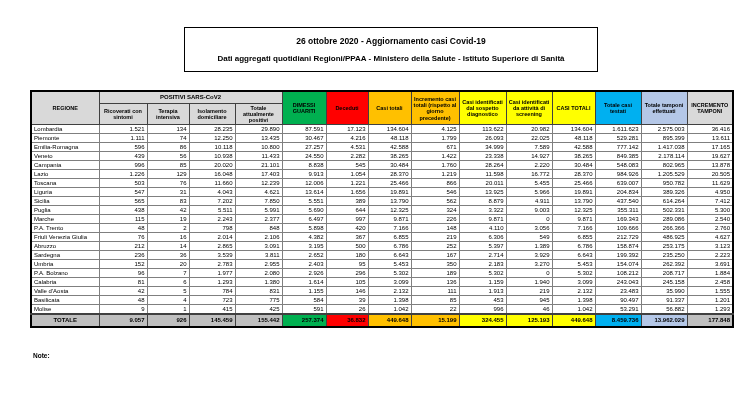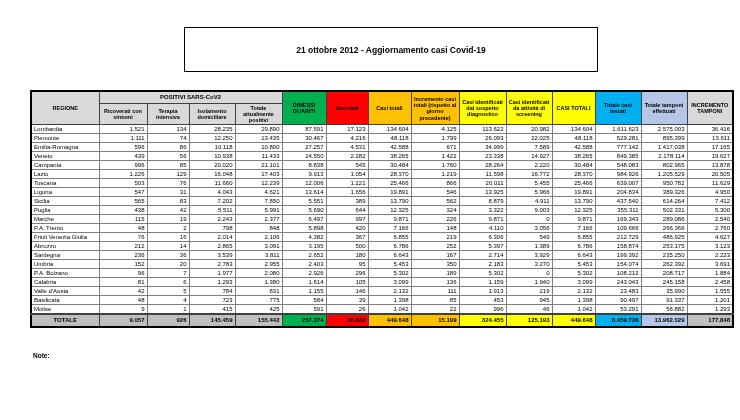--- a/index.html
+++ b/index.html
@@ -40,21 +40,22 @@
   td.totale-label { text-align:center; }
 
   .note { position:absolute; left:33px; top:352px; font-size:6.5px; font-weight:bold; color:#000; }
 </style>
 </head>
 <body>
 
 <div class="page">
 
   <div class="title-box">
-    <div class="title-line1">21 ottobre 2012 - Aggiornamento casi Covid-19</div>
+    <div class="title-line1">26 ottobre 2020 - Aggiornamento casi Covid-19</div>
+    <div class="title-line2">Dati aggregati quotidiani Regioni/PPAA - Ministero della Salute - Istituto Superiore di Sanità</div>
   </div>
 
   <table class="covid">
     <colgroup>
       <col style="width:68px">
         <col style="width:48px">
         <col style="width:42px">
         <col style="width:46px">
       <col style="width:47px">
         <col style="width:44px">

